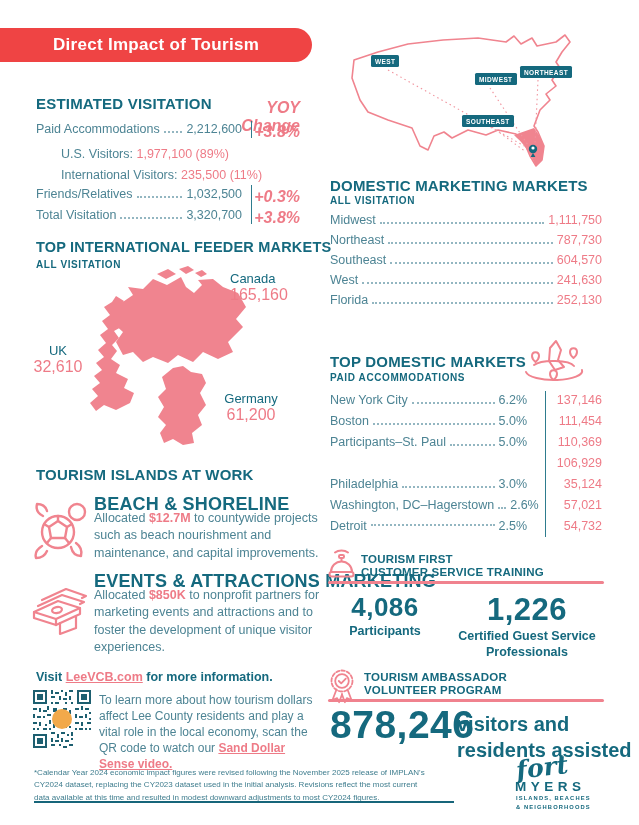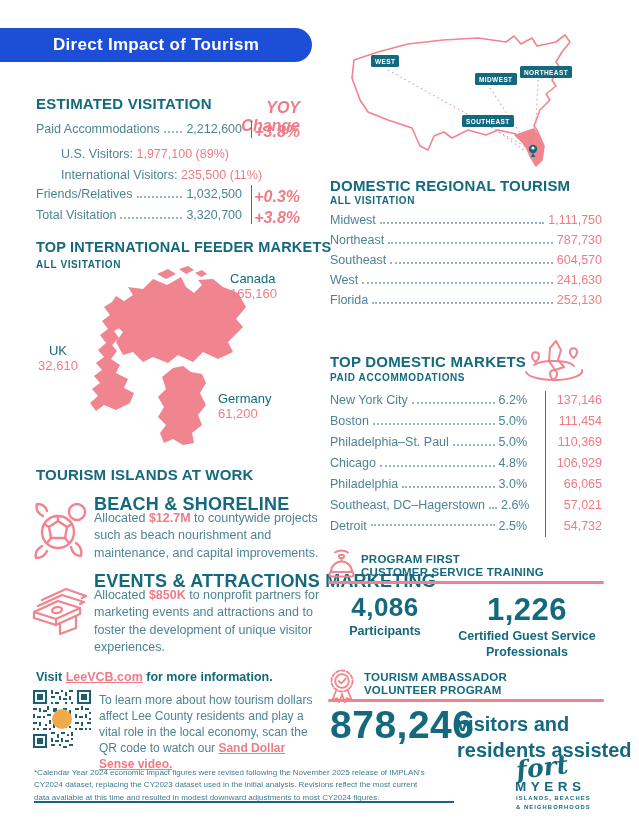--- a/index.html
+++ b/index.html
@@ -14,23 +14,23 @@
   .pinkb{color:#ee7b87;font-weight:700}
   .leader-row{display:flex;align-items:baseline;color:#4d8494;font-size:12.5px;white-space:nowrap}
   .dots{flex:1;border-bottom:2px dotted #93b6c1;margin:0 4px 3px 4px;min-width:8px}
   .yoy{font-style:italic;font-weight:700;color:#ee7b87;font-size:16px;text-align:right}
   .vline{width:0;border-left:1.5px solid #2e7c8e}
   .big{font-weight:700;color:#15697e;letter-spacing:.5px}
   .stat-label{font-weight:700;color:#15697e;font-size:12.5px;line-height:1.28;text-align:center}
   .rule-pink{height:3px;background:#f0828e;border-radius:2px}
   .map-tag{position:absolute;background:#15697e;color:#fff;font-size:6.5px;font-weight:700;letter-spacing:.4px;padding:2.5px 4px;border-radius:1.5px;white-space:nowrap}
   .mk-name{color:#15697e;font-size:13px}
-  .mk-val{color:#ee7b87;font-size:13px}
+  .mk-val{color:#ee7b87;font-size:16px}
   .link{color:#ee7b87;font-weight:700;text-decoration:underline;cursor:pointer}
-  .header-bar{left:0;top:28px;width:312px;height:34px;background:#1d4ed8;border-radius:0 17px 17px 0;display:flex;align-items:center;justify-content:center}
+  .header-bar{left:0;top:28px;width:312px;height:34px;background:#ef4444;border-radius:0 17px 17px 0;display:flex;align-items:center;justify-content:center}
   .header-bar span{color:#fff;font-weight:700;font-size:17px;letter-spacing:.3px}
   .logo{color:#15697e}
   .logo-script{font-family:"DejaVu Serif",serif;font-style:italic;font-weight:700;font-size:25px;transform:rotate(-7deg);display:inline-block;margin-left:10px}
   .logo-main{font-weight:700;font-size:13.5px;letter-spacing:4.5px;margin-left:9px;margin-top:-3px}
   .logo-tag{font-weight:700;font-size:5.8px;letter-spacing:1.1px;margin-left:10px;line-height:1.55}
   .foot-note{color:#3f7d8e;font-size:8px;line-height:1.55;width:400px}
 </style>
 </head>
 <body>
 
@@ -90,21 +90,21 @@
 </svg>
 
 <div class="abs" style="left:230px;top:271px">
   <div class="mk-name">Canada</div>
   <div class="mk-val">165,160</div>
 </div>
 <div class="abs" style="left:28px;top:343px;width:60px;text-align:center">
   <div class="mk-name">UK</div>
   <div class="mk-val">32,610</div>
 </div>
-<div class="abs" style="left:218px;top:391px;width:66px;">
+<div class="abs" style="left:218px;top:391px;width:66px;text-align:center">
   <div class="mk-name">Germany</div>
   <div class="mk-val">61,200</div>
 </div>
 
 <div class="abs h1" style="left:36px;top:466px">TOURISM ISLANDS AT WORK</div>
 
 <svg class="abs" style="left:33px;top:496px" width="56" height="64" viewBox="0 0 56 64">
   <g stroke="#f0848f" stroke-width="2.4" fill="none" stroke-linecap="round" stroke-linejoin="round">
     <circle cx="25" cy="36" r="16"></circle>
     <polygon points="25,25 34,31 32,42 18,42 16,31"></polygon>
@@ -237,21 +237,21 @@
       <circle cx="185" cy="120" r="1.6" fill="#ffffff"></circle>
       <path d="M185,125 l-2.4,4 h4.8 Z" fill="#15697e"></path>
     </g>
   </svg>
   <div class="map-tag" style="left:23px;top:27px">WEST</div>
   <div class="map-tag" style="left:127px;top:45px">MIDWEST</div>
   <div class="map-tag" style="left:172px;top:38px">NORTHEAST</div>
   <div class="map-tag" style="left:114px;top:87px">SOUTHEAST</div>
 </div>
 
-<div class="abs h1" style="left:330px;top:177px">DOMESTIC REGIONAL TOURISM</div>
+<div class="abs h1" style="left:330px;top:177px">DOMESTIC MARKETING MARKETS</div>
 <div class="abs h2" style="left:330px;top:195px">ALL VISITATION</div>
 
 <div class="abs leader-row" style="left:330px;top:213px;width:272px">
   <span>Midwest</span>
     <span class="dots"></span>
     <span class="pink">1,111,750</span>
 </div>
 <div class="abs leader-row" style="left:330px;top:233px;width:272px">
   <span>Northeast</span>
     <span class="dots"></span>
@@ -299,45 +299,40 @@
 <div class="abs leader-row" style="left:330px;top:414px;width:272px">
   <span style="display:flex;flex:0 0 197px;align-items:baseline">
       <span>Boston</span>
       <span class="dots"></span>
       <span>5.0%</span>
     </span>
   <span class="pink" style="flex:1;text-align:right">111,454</span>
 </div>
 <div class="abs leader-row" style="left:330px;top:435px;width:272px">
   <span style="display:flex;flex:0 0 197px;align-items:baseline">
-      <span>Philadelphia–St. Paul</span>
+      <span>Participants–St. Paul</span>
       <span class="dots"></span>
       <span>5.0%</span>
     </span>
   <span class="pink" style="flex:1;text-align:right">110,369</span>
 </div>
 <div class="abs leader-row" style="left:330px;top:456px;width:272px">
-  <span style="display:flex;flex:0 0 197px;align-items:baseline">
-      <span>Chicago</span>
-      <span class="dots"></span>
-      <span>4.8%</span>
-    </span>
   <span class="pink" style="flex:1;text-align:right">106,929</span>
 </div>
 <div class="abs leader-row" style="left:330px;top:477px;width:272px">
   <span style="display:flex;flex:0 0 197px;align-items:baseline">
       <span>Philadelphia</span>
       <span class="dots"></span>
       <span>3.0%</span>
     </span>
-  <span class="pink" style="flex:1;text-align:right">66,065</span>
+  <span class="pink" style="flex:1;text-align:right">35,124</span>
 </div>
 <div class="abs leader-row" style="left:330px;top:498px;width:272px">
   <span style="display:flex;flex:0 0 197px;align-items:baseline">
-      <span>Southeast, DC–Hagerstown</span>
+      <span>Washington, DC–Hagerstown</span>
       <span class="dots"></span>
       <span>2.6%</span>
     </span>
   <span class="pink" style="flex:1;text-align:right">57,021</span>
 </div>
 <div class="abs leader-row" style="left:330px;top:519px;width:272px">
   <span style="display:flex;flex:0 0 197px;align-items:center">
       <span>Detroit</span>
       <span class="dots"></span>
       <span>2.5%</span>
@@ -347,21 +342,21 @@
 
 <svg class="abs" style="left:328px;top:549px" width="27" height="31" viewBox="0 0 27 31">
   <g stroke="#f0848f" stroke-width="2" fill="none" stroke-linecap="round">
     <path d="M3,23 a10.5,10.5 0 0 1 21,0"></path>
     <rect x="1.5" y="23" width="24" height="4.5" rx="2.2"></rect>
     <line x1="13.5" y1="9" x2="13.5" y2="12"></line>
     <rect x="11" y="6" width="5" height="3" rx="1.2"></rect>
     <path d="M7,3.5 a8.5,5.5 0 0 1 13,0"></path>
   </g>
 </svg>
-<div class="abs itemh" style="left:361px;top:553px;font-size:11.5px">PROGRAM FIRST</div>
+<div class="abs itemh" style="left:361px;top:553px;font-size:11.5px">TOURISM FIRST</div>
 <div class="abs itemh" style="left:361px;top:566px;font-size:11.5px">CUSTOMER SERVICE TRAINING</div>
 <div class="abs rule-pink" style="left:328px;top:581px;width:276px"></div>
 
 <div class="abs" style="left:328px;top:592px;width:114px;text-align:center">
   <div class="big" style="font-size:26px">4,086</div>
   <div class="stat-label">Participants</div>
 </div>
 <div class="abs" style="left:452px;top:592px;width:150px;text-align:center">
   <div class="big" style="font-size:31px">1,226</div>
   <div class="stat-label">Certified Guest Service Professionals</div>

